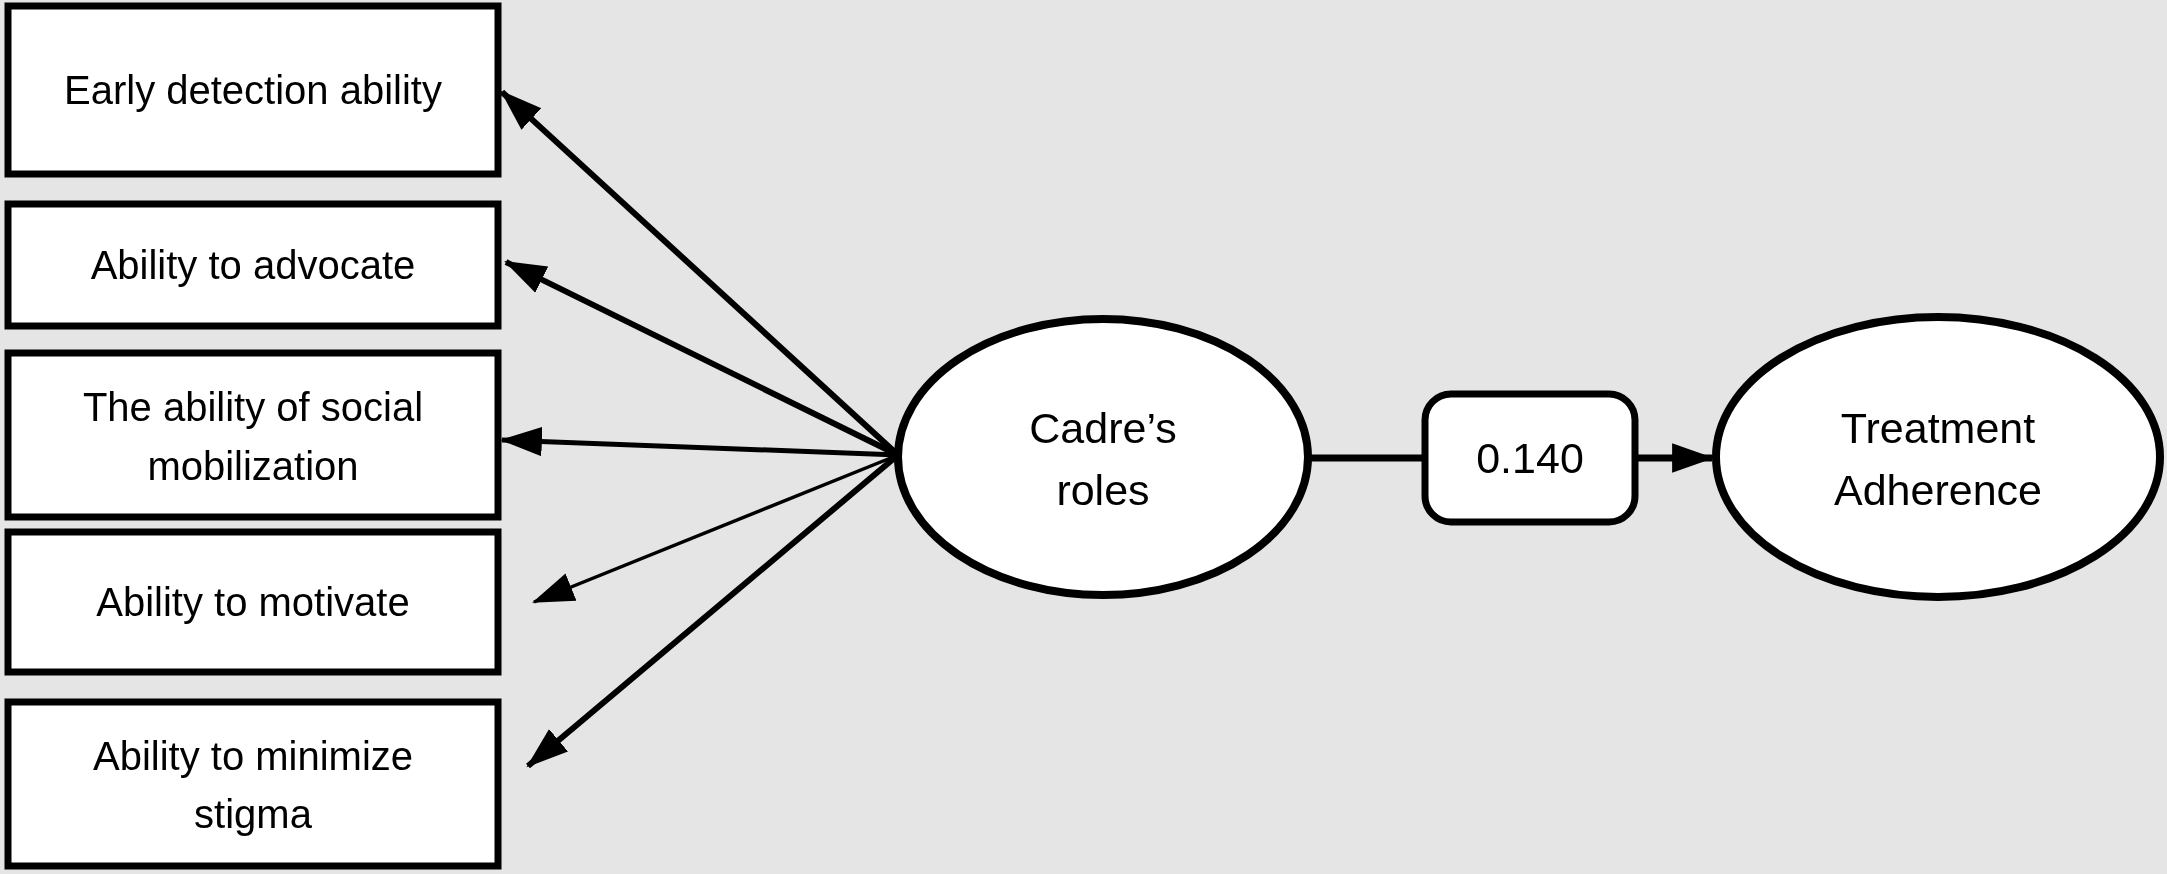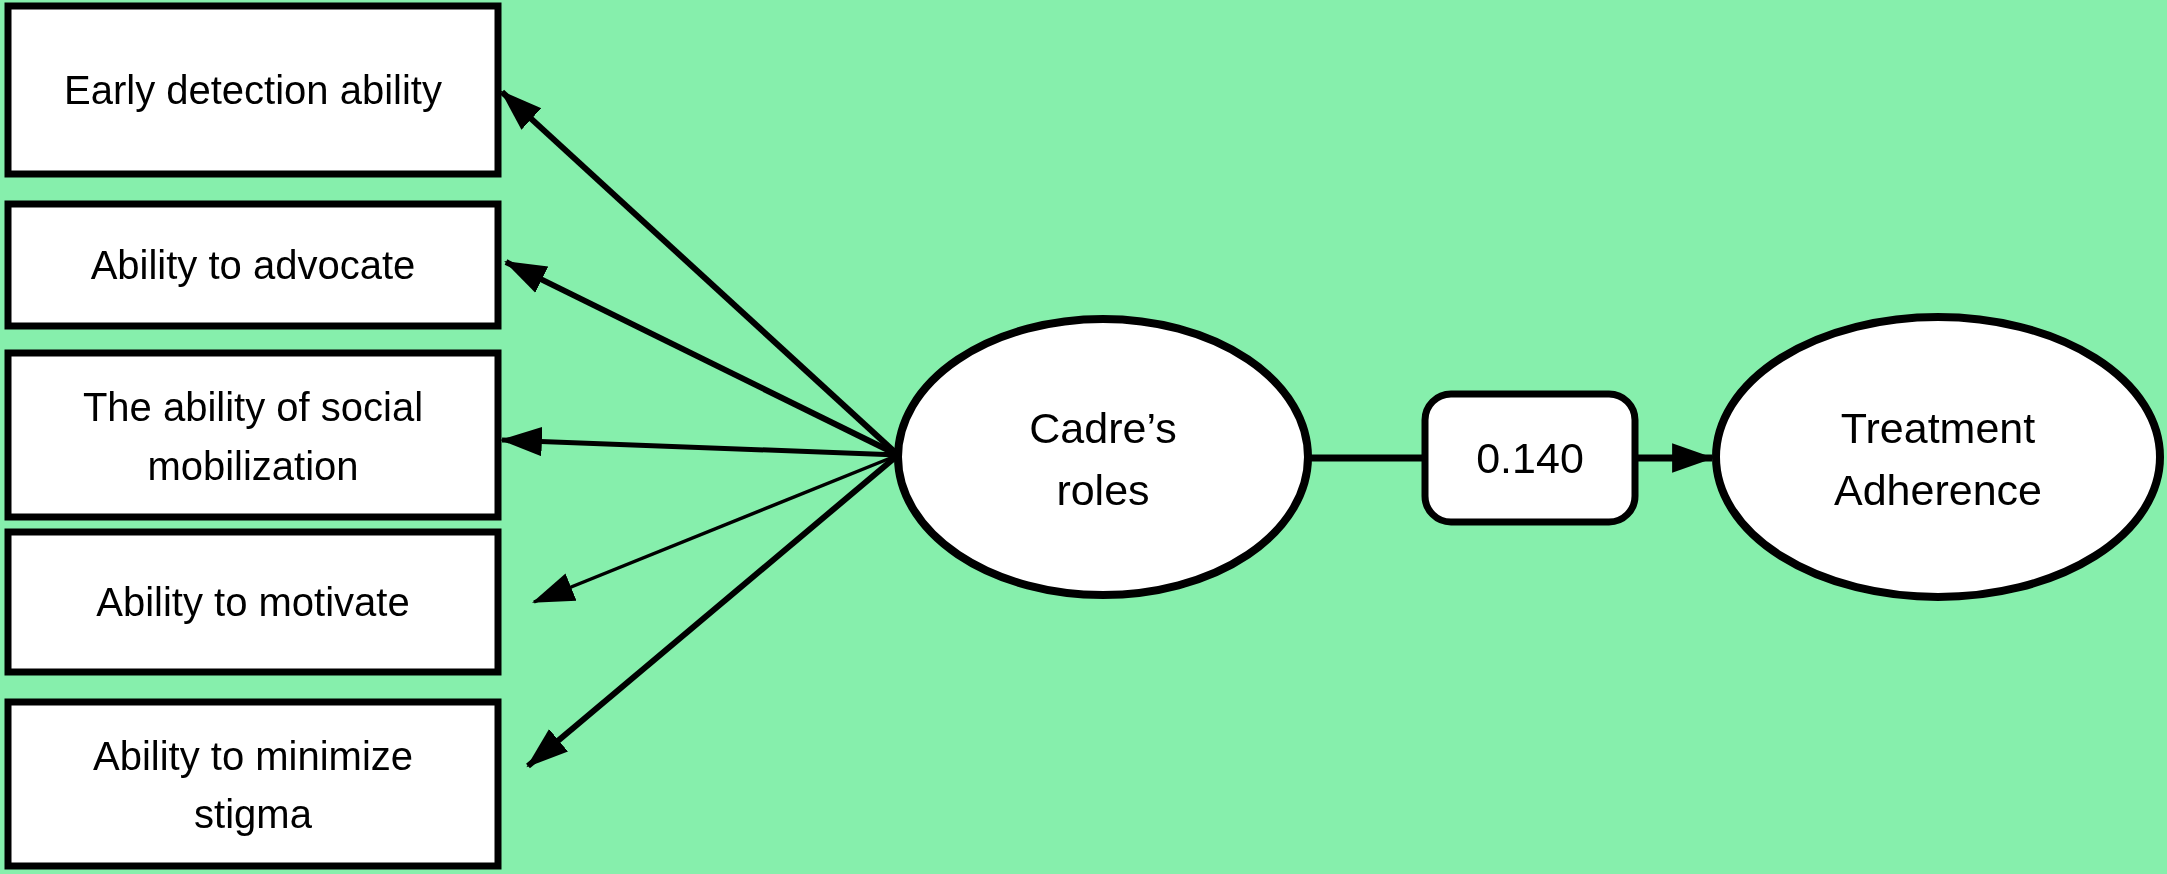--- a/index.html
+++ b/index.html
@@ -3,21 +3,21 @@
 <meta charset="utf-8">
 <style>
   html, body {
     margin: 0;
     padding: 0;
     background: #ffffff;
   }
   .canvas {
     width: 2167px;
     height: 874px;
-    background: #86efac;
+    background: #e5e5e5;
     position: relative;
     overflow: hidden;
   }
   svg { display: block; }
   text {
     font-family: "Liberation Sans", "DejaVu Sans", sans-serif;
     fill: #000000;
   }
   .box-label   { font-size: 40px; }
   .latent-label{ font-size: 43px; }

